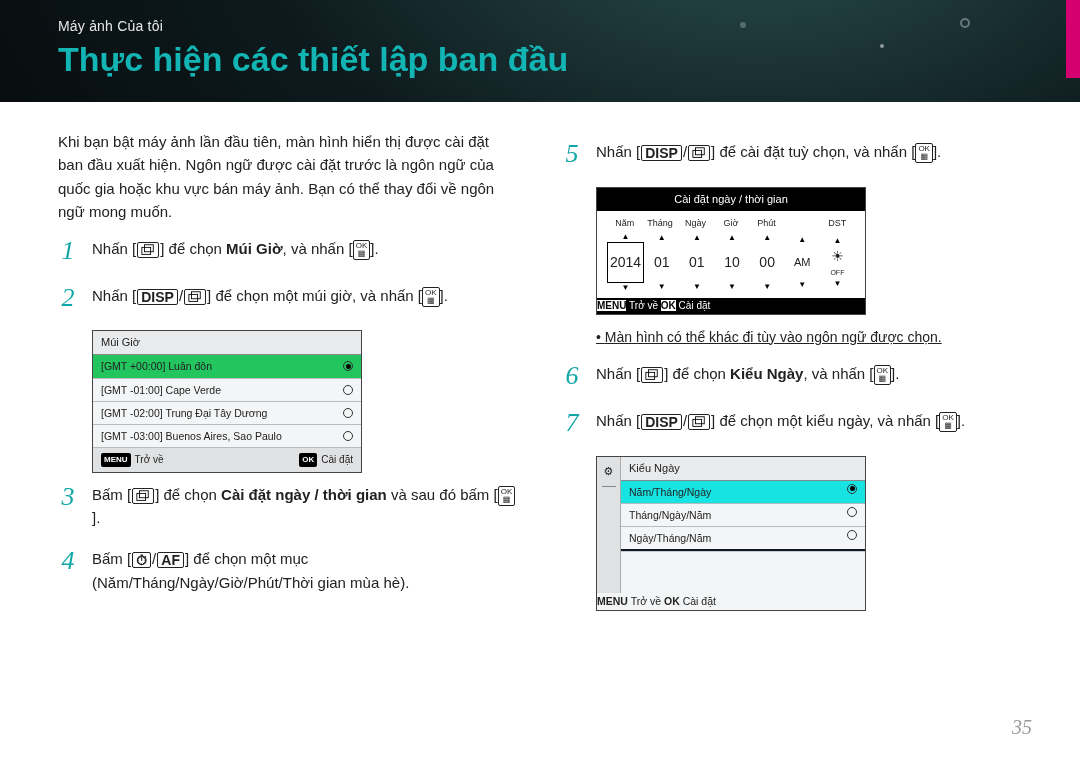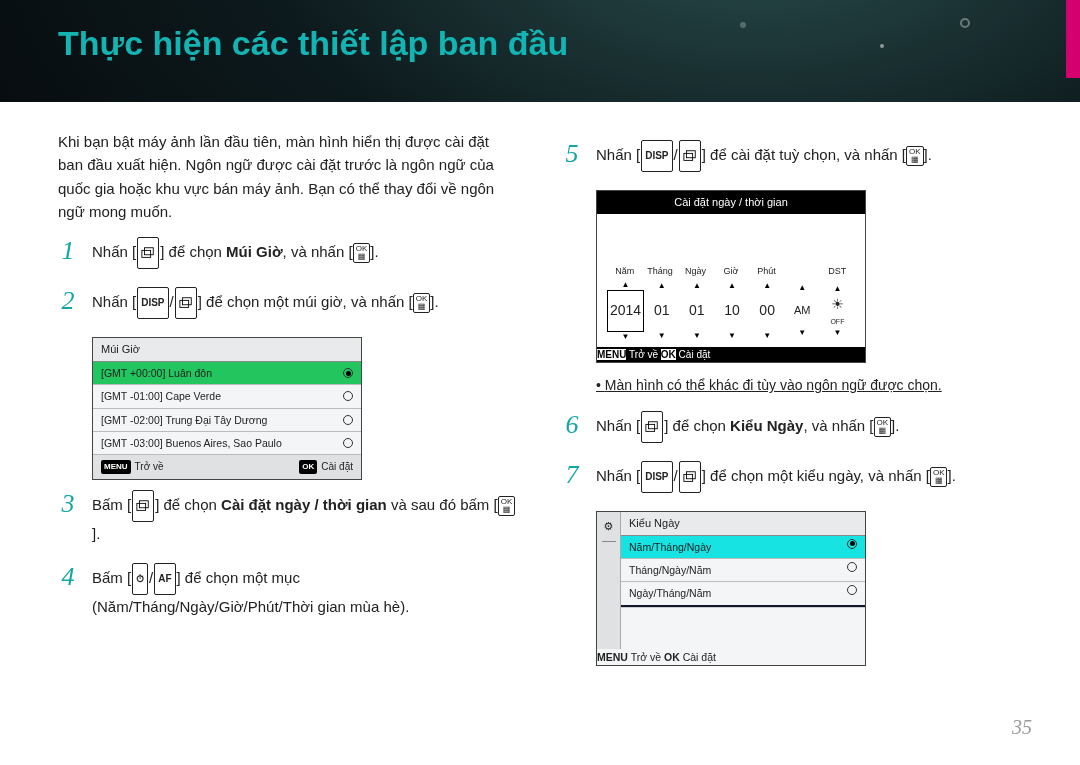--- a/index.html
+++ b/index.html
@@ -26,21 +26,21 @@
 
   .intro { margin-bottom: 14px; }
 
   .step { display:flex; gap:14px; margin: 10px 0 18px 0; }
   .step-num { font-family: "Times New Roman", serif; font-style: italic; font-size:26px; color:#12a7a6; font-weight:500; min-width:20px; text-align:center; line-height:1.1; }
   .step-body { flex:1; }
   .step-body strong { font-weight:700; }
 
   .btn-key {
     display:inline-flex; align-items:center; vertical-align:middle;
-    height:32px; padding:0 3px; font-size:10px; line-height:1;
+    height:16px; padding:0 3px; font-size:14px; line-height:1;
     border:1px solid #222; border-radius:2px; margin:0 1px;
     font-weight:700; background:#fff;
   }
   .btn-ok-stack { display:inline-flex; flex-direction:column; align-items:center; font-size:8px; line-height:1; border:1px solid #222; padding:1px 2px; border-radius:2px; vertical-align:middle; }
   .btn-ok-stack span {font-size:8px;}
 
   .ico { display:inline-block; width:14px; height:14px; vertical-align:middle; }
 
   
   .panel {
@@ -56,21 +56,21 @@
   .panel .p-foot .kb { display:inline-flex; align-items:center; gap:4px; }
   .panel .p-foot .kb b { background:#000; color:#fff; font-size:8px; padding:1px 3px; border-radius:2px; }
 
   
   .dtpanel {
     width: 270px; border:1px solid #444; background:#fff;
     margin: 8px 0 6px 34px; font-size:10px;
   }
   .dtpanel .p-title { background:#000; color:#fff; text-align:center; padding:3px 0; font-size:11px; }
   .dt-grid { padding:6px 10px 4px 10px; }
-  .dt-labels { display:flex; gap:0;margin-top:45px; }
+  .dt-labels { display:flex; gap:0; }
   .dt-labels span { flex:1; text-align:center; font-size:9px; }
   .dt-row { display:flex; align-items:center; }
   .dt-cell { flex:1; text-align:center; position:relative; padding:2px 0; }
   .dt-arrow { font-size:8px; color:#000; line-height:1; }
   .dt-val { font-size:14px; font-weight:500; padding:9px 2px; }
   .dt-val.boxed { border:1px solid #000; }
   .dt-col { display:flex; flex-direction:column; align-items:center; gap:1px; }
   .off { font-size:7px; }
 
   
@@ -96,20 +96,21 @@
 </head>
 <body>
 
 <div class="page">
   <div class="pink-bar"></div>
   <div class="deco-dot" style="top:22px; left:740px; width:6px; height:6px;"></div>
   <div class="deco-dot" style="top:44px; left:880px; width:4px; height:4px; background:rgba(255,255,255,0.5);"></div>
   <div class="deco-dot" style="top:18px; left:960px; width:10px; height:10px; border:2px solid rgba(255,255,255,0.35); background:transparent;"></div>
 
   <div class="header">
+    <div class="breadcrumb">Máy ảnh Của tôi</div>
     <div class="title">Thực hiện các thiết lập ban đầu</div>
   </div>
 
   <div class="content">
 
     <div class="col">
       <p class="intro">Khi bạn bật máy ảnh lần đầu tiên, màn hình hiển thị được cài đặt ban đầu xuất hiện. Ngôn ngữ được cài đặt trước là ngôn ngữ của quốc gia hoặc khu vực bán máy ảnh. Bạn có thể thay đổi về ngôn ngữ mong muốn.</p>
 
       <div class="step">
         <div class="step-num">1</div>

